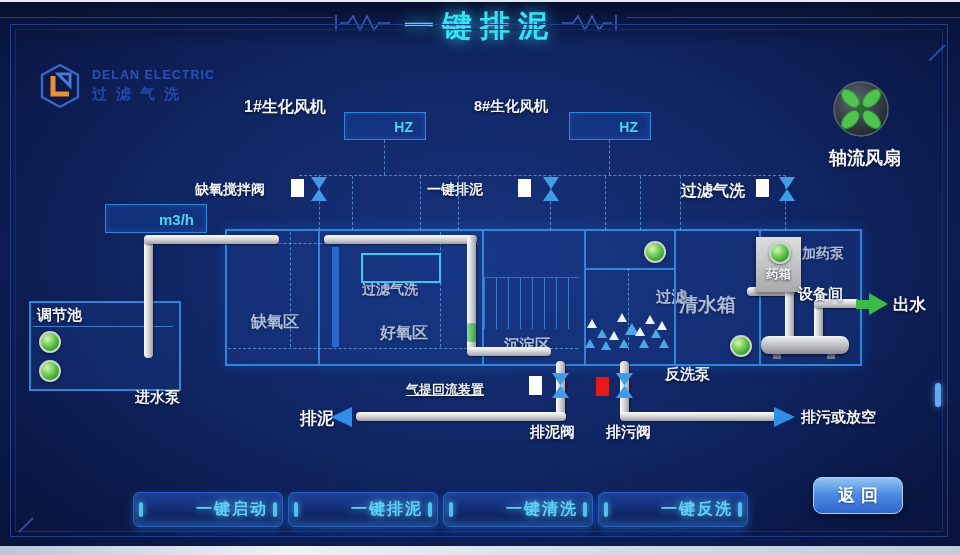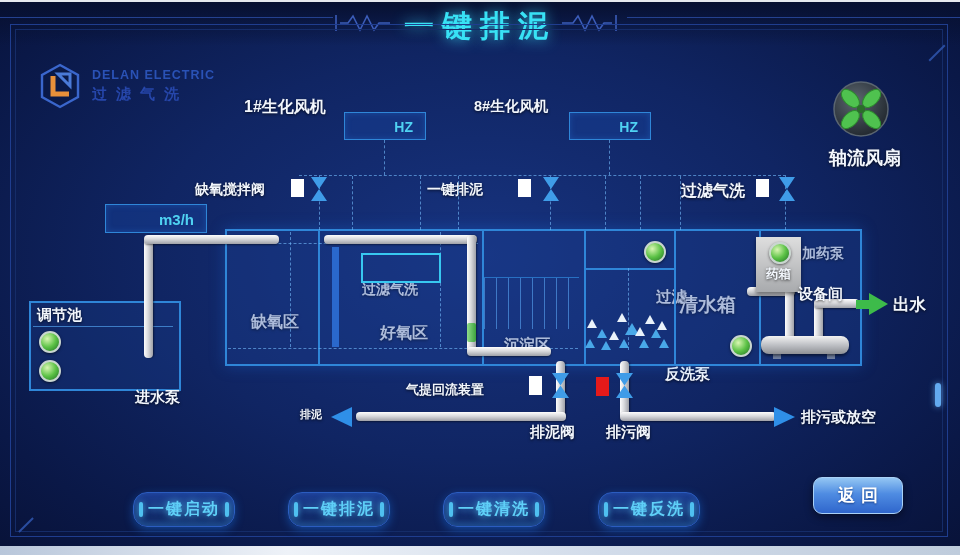--- a/index.html
+++ b/index.html
@@ -26,25 +26,25 @@
   .tank{position:absolute;left:225px;top:229px;width:633px;height:133px;z-index:2;
        border:2px solid #2f86d8;background:rgba(28,66,150,.32);box-shadow:0 0 14px rgba(30,110,220,.35);}
   .tk-div{position:absolute;top:0;bottom:0;width:2px;background:#2f86d8;}
   .comb{position:absolute;border-top:1px solid #2f86d8;
        background:repeating-linear-gradient(90deg, rgba(90,165,240,.85) 0 1px, transparent 1px 12px);}
   .tri{position:absolute;width:0;height:0;}
   .tri-w{border-left:5px solid transparent;border-right:5px solid transparent;border-bottom:9px solid #eaf2fa;}
   .tri-c{border-left:5px solid transparent;border-right:5px solid transparent;border-bottom:9px solid #49a8e8;}
   .btn{position:absolute;height:33px;width:100px;cursor:pointer;z-index:9;
        background:linear-gradient(180deg,#1e4098 0%,#122a6e 55%,#0d2058 100%);
-       border:1px solid #2b5cc0;border-radius:14px;
+       border:1px solid #2b5cc0;border-radius:6px;
        display:flex;align-items:center;justify-content:center;
        color:#5fd0f8;font-weight:bold;font-size:16px;letter-spacing:2px;
        box-shadow:0 3px 10px rgba(30,130,255,.4), inset 0 -4px 7px rgba(70,170,255,.35);
-       text-shadow:0 0 8px rgba(90,205,255,.95);}
+       text-shadow:0 0 8px rgba(90,205,255,.95);padding-left:48px;}
   .br{position:absolute;width:4px;height:15px;background:#4fc0f0;border-radius:2px;
        box-shadow:0 0 6px #4fc0f0;}
   .br-l{left:5px;top:9px;} .br-r{right:5px;top:9px;}
   .back-btn{position:absolute;left:813px;top:477px;width:88px;height:35px;cursor:pointer;z-index:9;
        background:linear-gradient(180deg,#93c6f3 0%,#4f8ce2 45%,#2f66cc 100%);
        border:1px solid #a9d1f6;border-radius:9px;
        display:flex;align-items:center;justify-content:center;
        color:#fff;font-weight:bold;font-size:17px;letter-spacing:6px;text-indent:6px;
        box-shadow:0 3px 9px rgba(0,0,0,.45);text-shadow:0 1px 2px rgba(0,30,90,.6);}
   .frame{position:absolute;border:1px solid #1f3d8e;z-index:1;pointer-events:none;}
@@ -165,34 +165,34 @@
   <div class="pipe-h" style="left:814px;top:299px;width:45px;"></div>
   <div class="abs" style="left:761px;top:336px;width:88px;height:18px;z-index:6;border-radius:8px;background:linear-gradient(180deg,#f2f2f2,#c4c6ca 45%,#8e9095);box-shadow:0 2px 3px rgba(0,0,0,.5);"></div>
   <div class="abs" style="left:773px;top:353px;width:8px;height:6px;background:#9aa0a8;"></div>
   <div class="abs" style="left:827px;top:353px;width:8px;height:6px;background:#9aa0a8;"></div>
 
   <div class="abs" style="left:331px;top:407px;width:0;height:0;border-right:21px solid #2f8fe8;border-top:10px solid transparent;border-bottom:10px solid transparent;z-index:6;"></div>
   <div class="abs" style="left:774px;top:407px;width:0;height:0;border-left:21px solid #2f8fe8;border-top:10px solid transparent;border-bottom:10px solid transparent;z-index:6;"></div>
   <div class="abs" style="left:856px;top:300px;width:15px;height:9px;background:#3dbb4a;z-index:6;"></div>
   <div class="abs" style="left:869px;top:293px;width:0;height:0;border-left:19px solid #3dbb4a;border-top:11px solid transparent;border-bottom:11px solid transparent;z-index:6;"></div>
 
-  <div class="lbl" style="left:406px;top:381px;font-size:13px;">气提回流装置</div>
+  <div class="lbl" style="left:406px;top:381px;font-size:13px;text-decoration:underline;">气提回流装置</div>
   <div class="sq-w" style="left:529px;top:376px;height:19px;"></div>
   <span class="valve" style="left:551px;top:372px;">
     <svg width="19" height="27" viewBox="0 0 19 27">
         <polygon points="1,1 18,1 1,26 18,26" fill="#3f9ce8"></polygon>
       </svg>
   </span>
   <div class="sq-r" style="left:596px;top:377px;height:19px;"></div>
   <span class="valve" style="left:615px;top:372px;">
     <svg width="19" height="27" viewBox="0 0 19 27">
         <polygon points="1,1 18,1 1,26 18,26" fill="#3f9ce8"></polygon>
       </svg>
   </span>
-  <div class="lbl" style="left:300px;top:407px;font-size:11px;">排泥</div>
+  <div class="lbl" style="left:300px;top:407px;font-size:17px;">排泥</div>
   <div class="lbl" style="left:530px;top:423px;font-size:15px;">排泥阀</div>
   <div class="lbl" style="left:606px;top:423px;font-size:15px;">排污阀</div>
   <div class="lbl" style="left:801px;top:408px;font-size:15px;">排污或放空</div>
   <div class="lbl" style="left:893px;top:294px;font-size:16.5px;text-align:center;">出水</div>
   <div class="lbl" style="left:665px;top:365px;font-size:15px;">反洗泵</div>
 
   <div class="tank">
     <div class="tk-div" style="left:91px;"></div>
     <div class="tk-div" style="left:255px;"></div>
     <div class="tk-div" style="left:357px;"></div>

